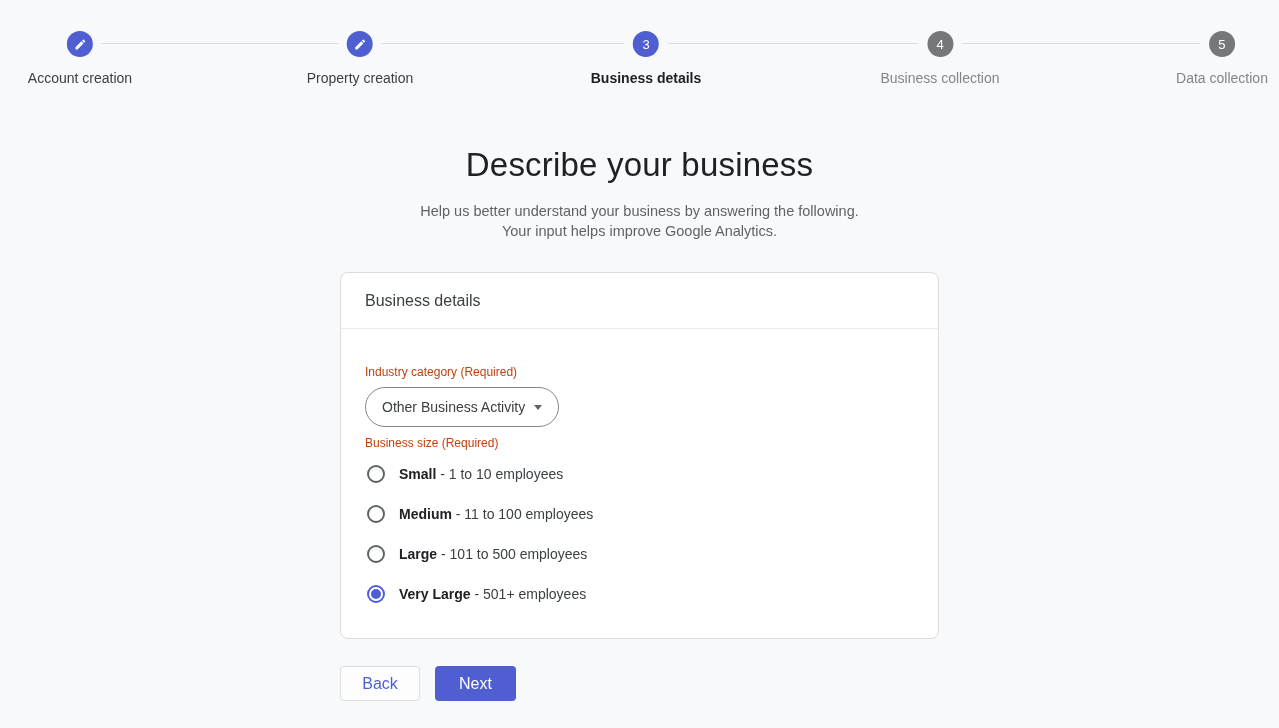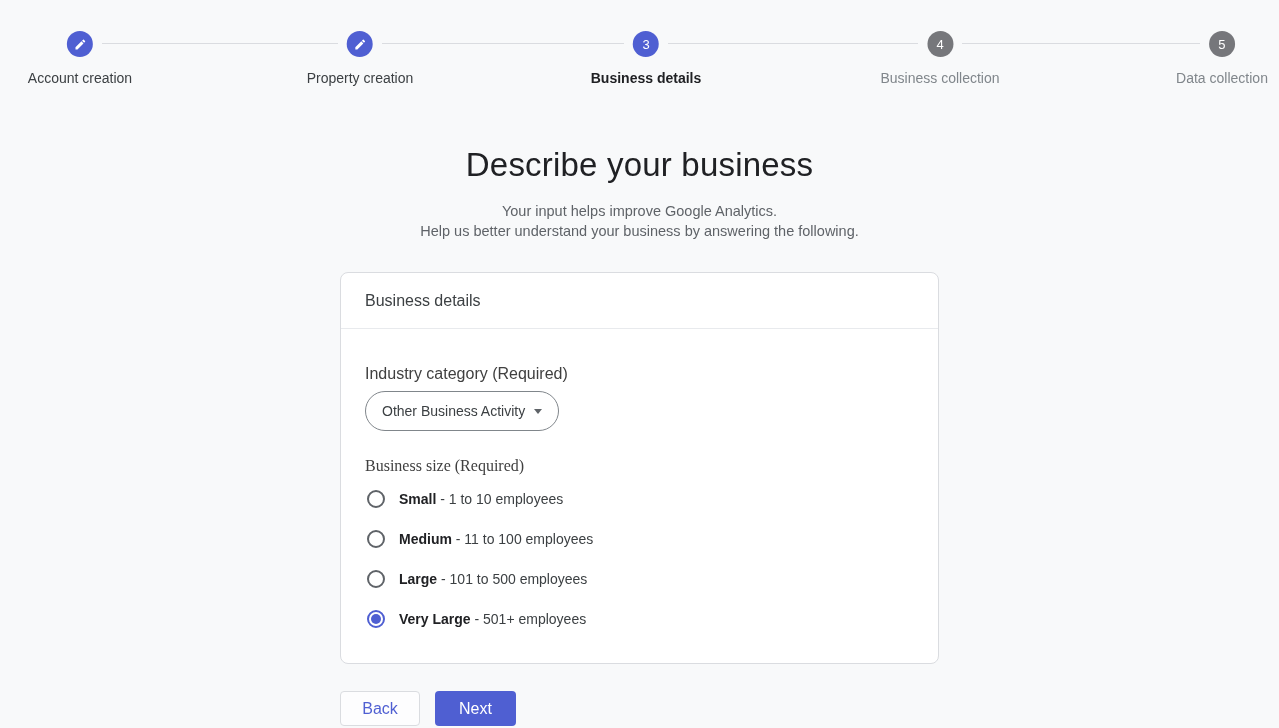--- a/index.html
+++ b/index.html
@@ -49,33 +49,33 @@
     margin-top:31px; background:#fff;
     border:1px solid #dadce0; border-radius:8px;
     overflow:hidden;
   }
   .card-header {
     padding:0 24px; height:56px; display:flex; align-items:center;
     font-size:16px; color:#3c4043;
     border-bottom:1px solid #e8eaed;
   }
   .card-body { padding:36px 24px 24px 24px; }
-  .field-label { font-size:16px; color:#404040; }
+  .field-label { font-size:12px; color:#c2410c; }
   .dropdown {
     margin-top:8px; height:40px; padding:0 16px;
     display:inline-flex; align-items:center; gap:9px;
     background:#fff; border:1px solid #80868b; border-radius:20px;
     font-family:inherit; font-size:14px; color:#3c4043; cursor:pointer;
   }
   .caret {
     width:0; height:0;
     border-left:4px solid transparent; border-right:4px solid transparent;
     border-top:5px solid #5f6368;
   }
-  .size-label { margin-top:26px;font-family:Liberation Serif, serif; }
+  .size-label { margin-top:9px; }
   .radio-list { margin-top:4px; }
   .radio-row {
     height:40px; display:flex; align-items:center; cursor:pointer;
   }
   .radio {
     width:18px; height:18px; border-radius:50%;
     border:2px solid #5f6368; margin-left:2px;
     display:flex; align-items:center; justify-content:center;
     flex:none;
   }
@@ -145,22 +145,22 @@
     <div class="step-circle">
       <span>5</span>
     </div>
     <div class="step-label">Data collection</div>
   </div>
 </div>
 
 <div class="main">
   <h1 class="page-title">Describe your business</h1>
   <p class="subtitle">
+    <span>Help us better understand your business by answering the following.</span>
     <span>Your input helps improve Google Analytics.</span>
-    <span>Help us better understand your business by answering the following.</span>
   </p>
 
   <div class="card">
     <div class="card-header">Business details</div>
     <div class="card-body">
       <div class="field-label">Industry category (Required)</div>
       <button class="dropdown">
         <span>Other Business Activity</span>
         <span class="caret"></span>
       </button>

